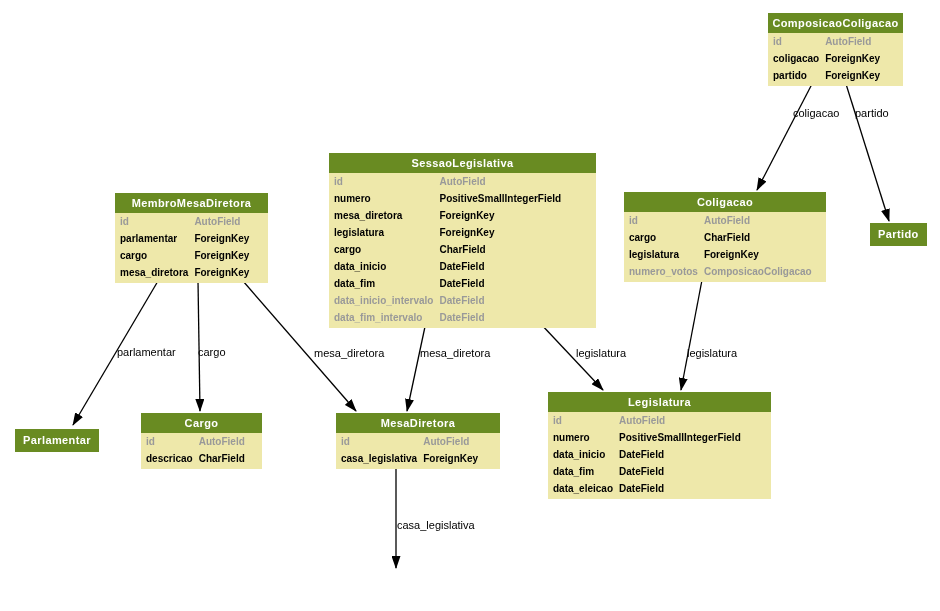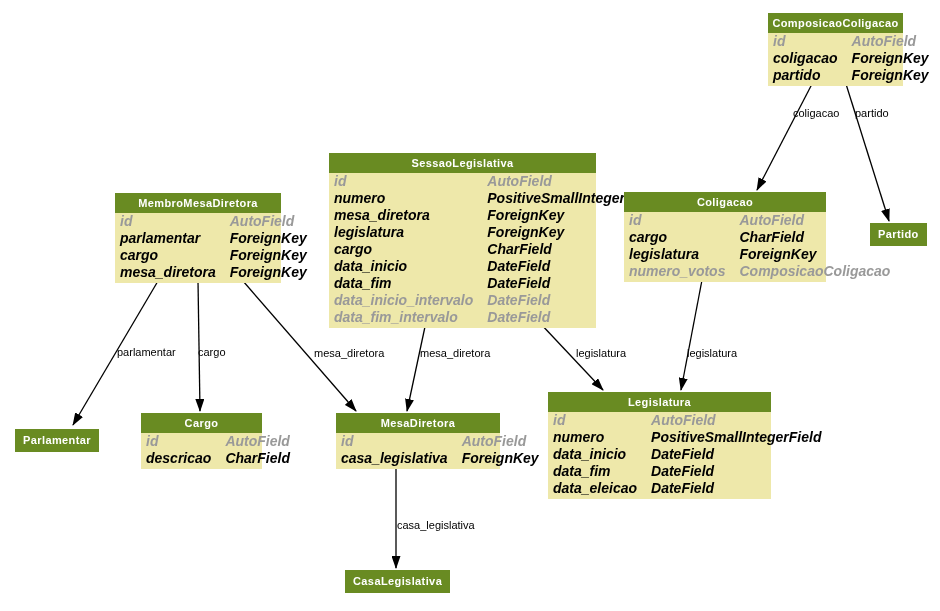--- a/index.html
+++ b/index.html
@@ -11,22 +11,22 @@
   .entity { position:absolute; font-weight:bold; }
   .etitle {
     background:#698B22; color:#ffffff;
     font-size:11px; height:20px; line-height:20px;
     text-align:center; letter-spacing:0.4px; white-space:nowrap;
   }
   .solo .etitle { height:23px; line-height:23px; padding:0 8px; }
   .erows {
     background:#EEE8AA;
     display:grid; grid-template-columns:max-content 1fr;
-    column-gap:14px; padding:0 4px 2px 5px;
-    font-size:14px; color:#000000;font-style:italic;
+    column-gap:6px; padding:0 4px 2px 5px;
+    font-size:10px; color:#000000;
   }
   .erows span { line-height:17px; white-space:nowrap; }
   .muted { color:#999999; }
 
   .edge-label {
     position:absolute; font-size:11px; font-weight:normal;
     color:#000000; white-space:nowrap;
   }
 </style>
 </head>
@@ -80,21 +80,21 @@
         <span>DateField</span>
       <span>data_fim</span>
         <span>DateField</span>
       <span class="muted">data_inicio_intervalo</span>
         <span class="muted">DateField</span>
       <span class="muted">data_fim_intervalo</span>
         <span class="muted">DateField</span>
     </div>
   </div>
 
-  <div class="entity" style="left:115px; top:193px; width:166px;">
+  <div class="entity" style="left:115px; top:193px; width:153px;">
     <div class="etitle">MembroMesaDiretora</div>
     <div class="erows">
       <span class="muted">id</span>
         <span class="muted">AutoField</span>
       <span>parlamentar</span>
         <span>ForeignKey</span>
       <span>cargo</span>
         <span>ForeignKey</span>
       <span>mesa_diretora</span>
         <span>ForeignKey</span>
@@ -152,23 +152,20 @@
         <span>PositiveSmallIntegerField</span>
       <span>data_inicio</span>
         <span>DateField</span>
       <span>data_fim</span>
         <span>DateField</span>
       <span>data_eleicao</span>
         <span>DateField</span>
     </div>
   </div>
 
-  <div class="entity solo" style="left:345px; top:570px;">
-    <div class="etitle">CasaLegislativa</div>
-  </div>
 
   <div class="edge-label" style="left:793px; top:107px;">coligacao</div>
   <div class="edge-label" style="left:855px; top:107px;">partido</div>
   <div class="edge-label" style="left:117px; top:346px;">parlamentar</div>
   <div class="edge-label" style="left:198px; top:346px;">cargo</div>
   <div class="edge-label" style="left:314px; top:347px;">mesa_diretora</div>
   <div class="edge-label" style="left:420px; top:347px;">mesa_diretora</div>
   <div class="edge-label" style="left:576px; top:347px;">legislatura</div>
   <div class="edge-label" style="left:687px; top:347px;">legislatura</div>
   <div class="edge-label" style="left:397px; top:519px;">casa_legislativa</div>

